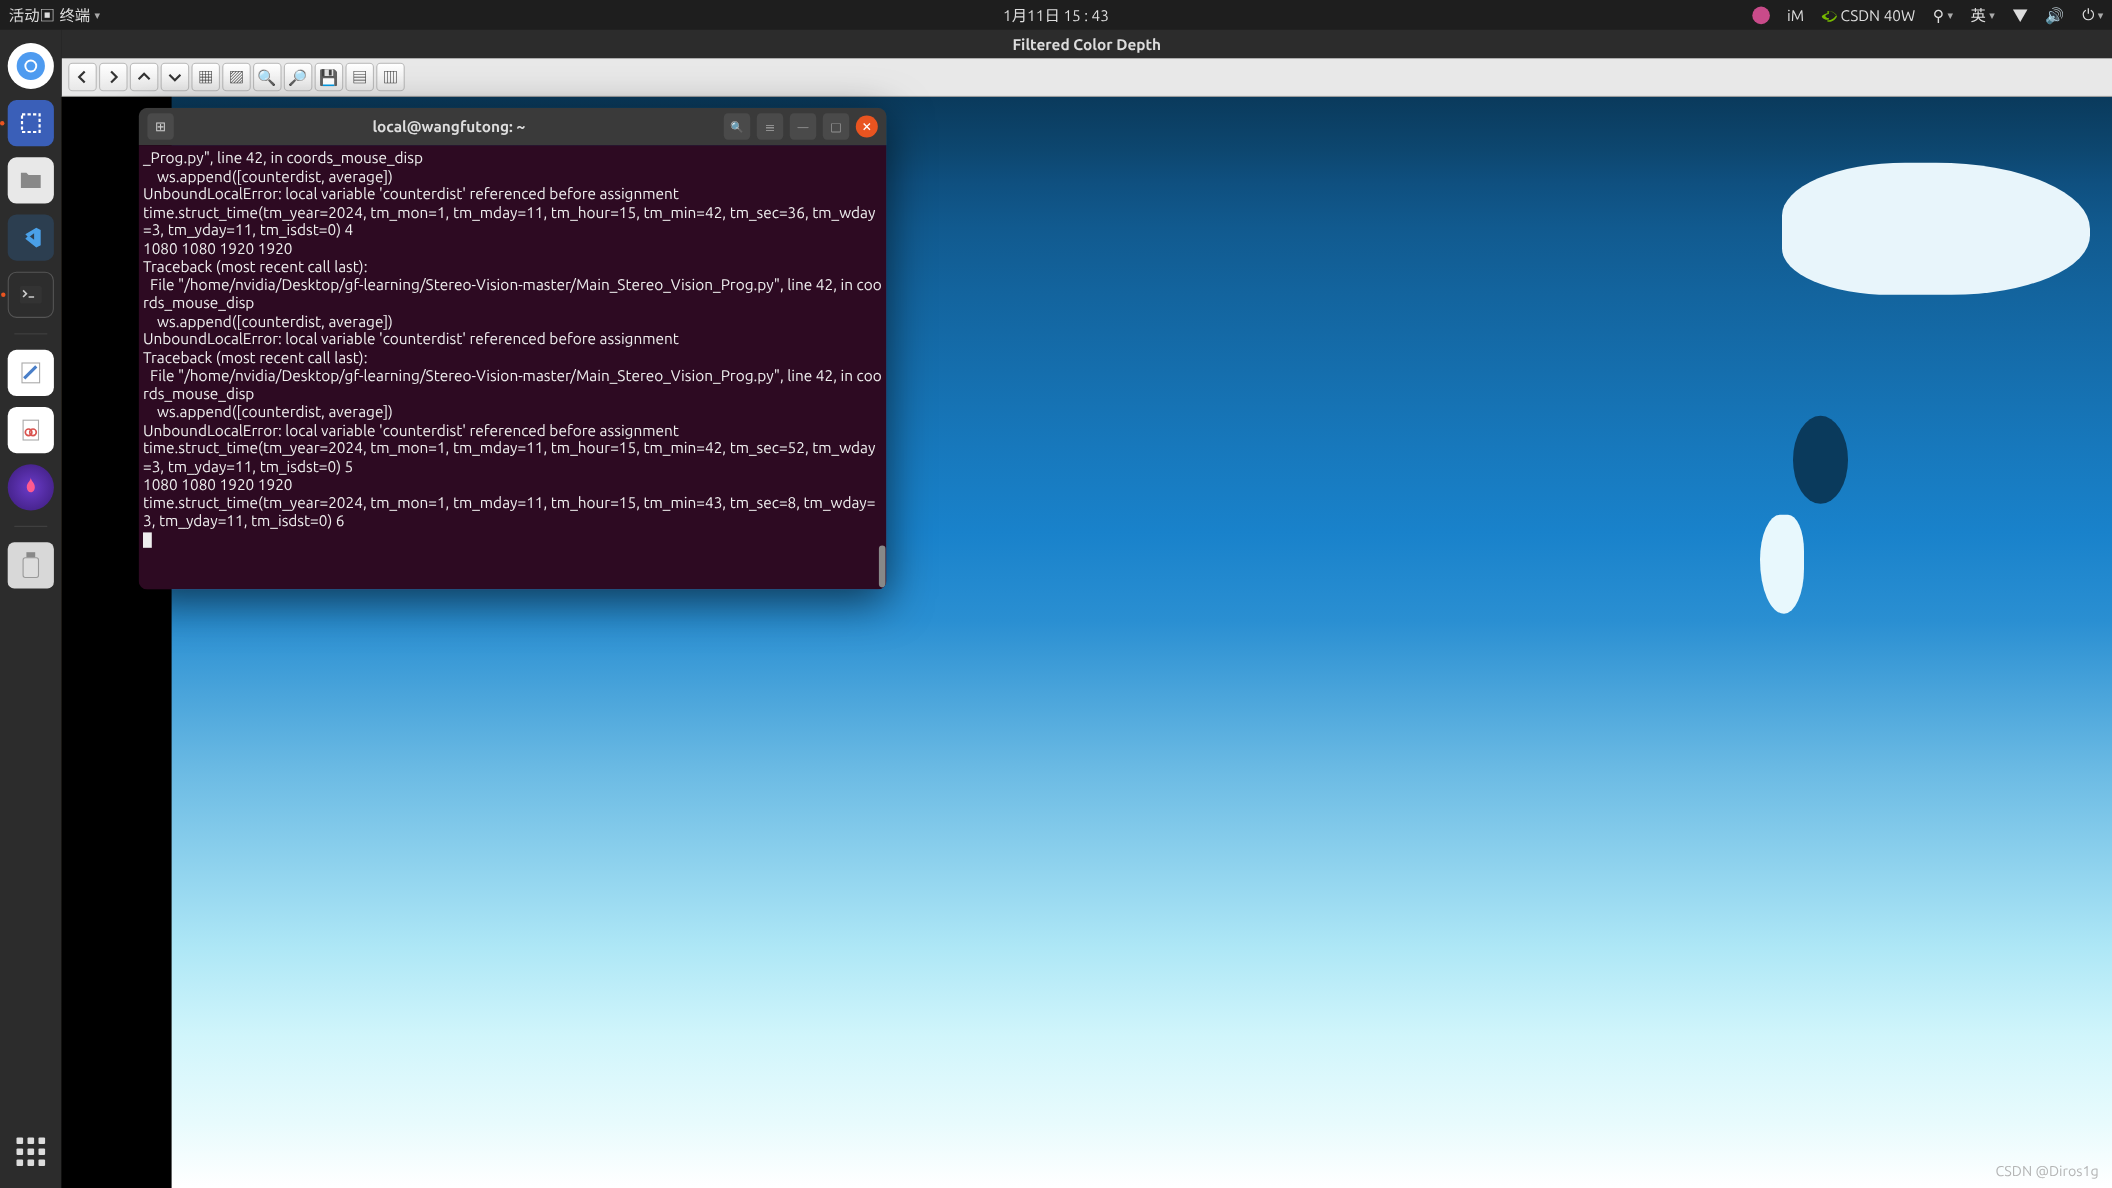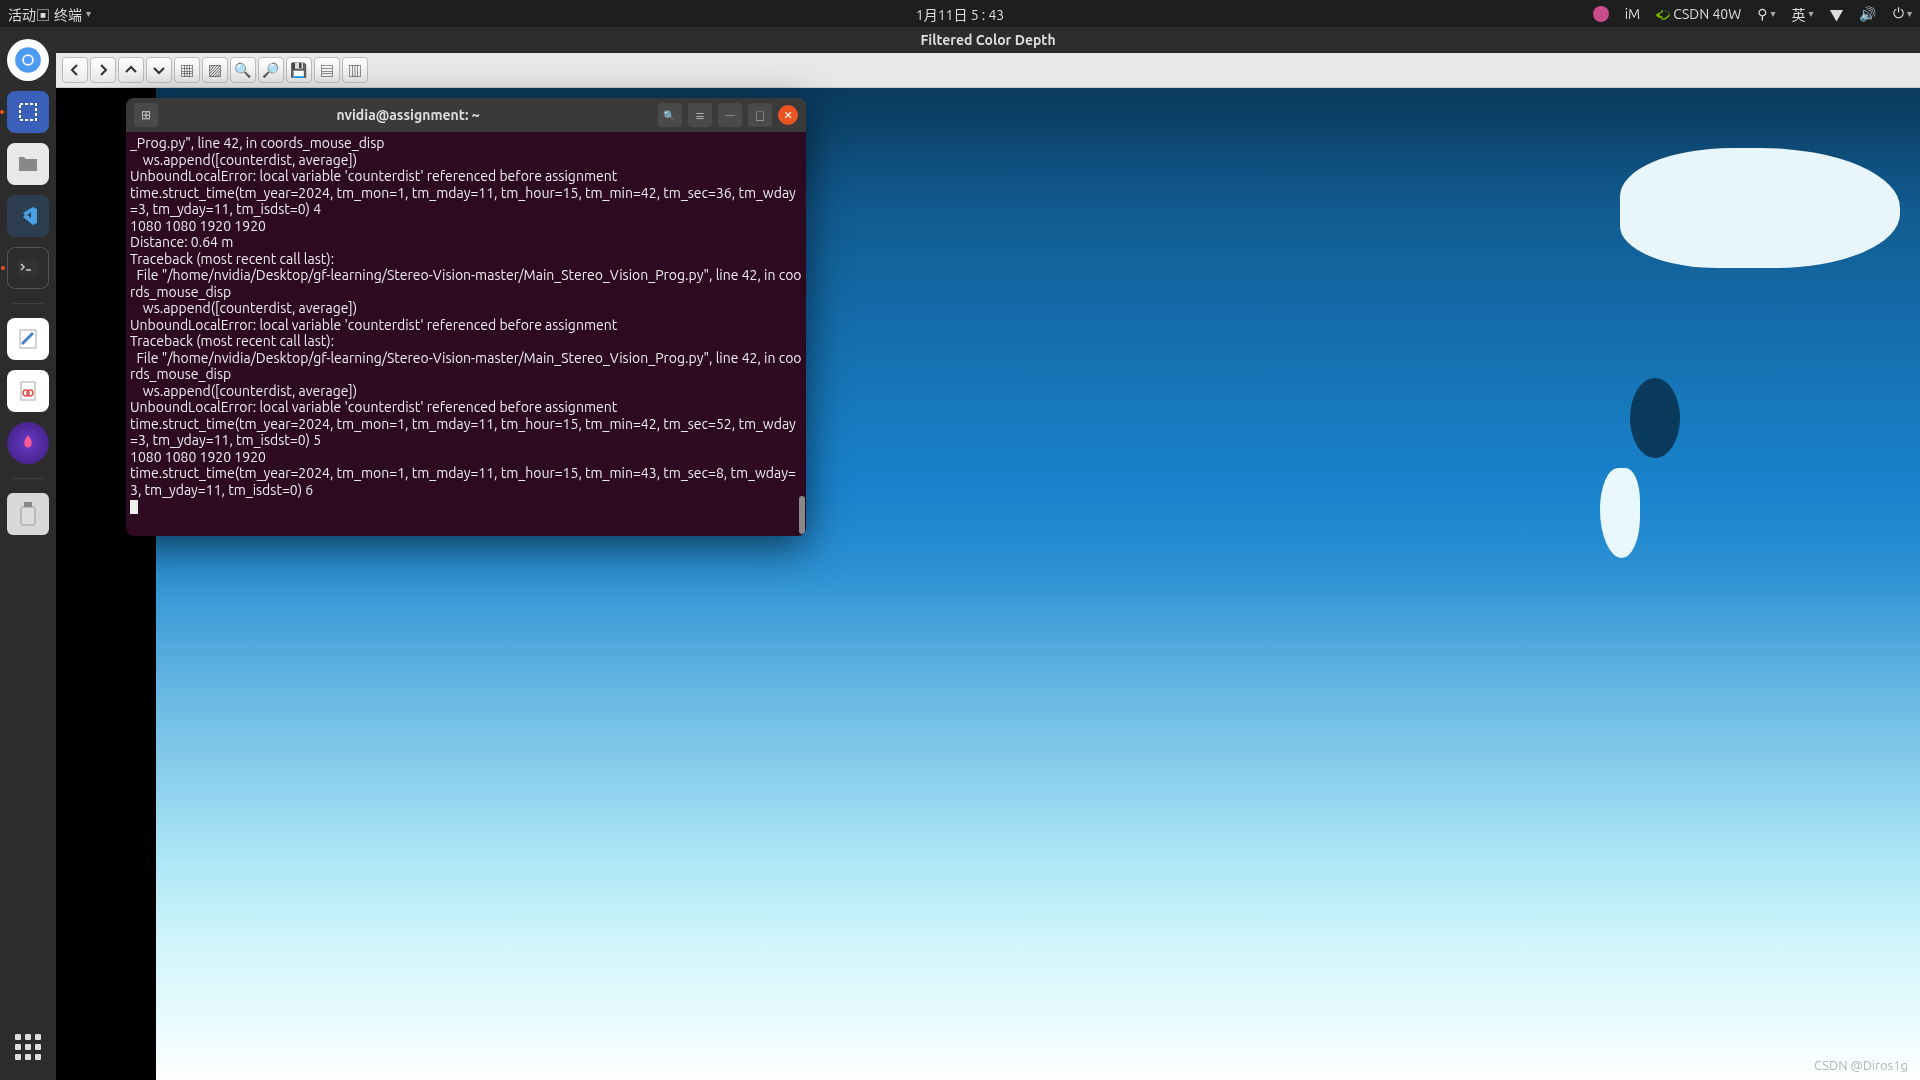--- a/index.html
+++ b/index.html
@@ -49,21 +49,21 @@
 
 <div class="topbar">
   <div class="left">
     <span class="item">活动</span>
     <span class="item">
       <span>▣</span>
       <span>终端</span>
       <span class="tri">▾</span>
     </span>
   </div>
-  <div class="center">1月11日 5 : 43</div>
+  <div class="center">1月11日 15 : 43</div>
   <div class="right">
     <span class="item">
         <span class="pinkdot"></span>
       </span>
     <span class="item">iM</span>
     <span class="item">
       <span class="nvlogo"><svg viewBox="0 0 100 70">
             <path d="M38 0v14C15 17 0 35 0 35s10 22 38 22c3 0 6 0 9-1V45c-11 2-18-4-24-13 6-7 13-13 24-13v-5l0 0V0c30 0 50 25 50 25S77 60 47 60c-3 0-6 0-9-1v11c3 0 6 0 9 0 37 0 53-35 53-35S82 0 38 0"></path>
           </svg></span>
       <span>CSDN 40W</span>
@@ -205,21 +205,21 @@
     <div class="blob2"></div>
     <div class="blob3"></div>
   </div>
 </div>
 
 <div class="term">
   <div class="thdr">
     <div class="tabbtn">
         <span>⊞</span>
       </div>
-    <div class="ttitle">nvidia@assignment: ~</div>
+    <div class="ttitle">local@wangfutong: ~</div>
     <div class="wbtn">
         <span>🔍</span>
       </div>
     <div class="wbtn">
         <span>≡</span>
       </div>
     <div class="wbtn">
         <span>─</span>
       </div>
     <div class="wbtn">
@@ -229,21 +229,20 @@
         <span>✕</span>
       </div>
   </div>
   <div class="tbody">
     <div id="termlines">
         <div class="line">_Prog.py", line 42, in coords_mouse_disp</div>
         <div class="line">    ws.append([counterdist, average])</div>
         <div class="line">UnboundLocalError: local variable 'counterdist' referenced before assignment</div>
         <div class="line">time.struct_time(tm_year=2024, tm_mon=1, tm_mday=11, tm_hour=15, tm_min=42, tm_sec=36, tm_wday=3, tm_yday=11, tm_isdst=0) 4</div>
         <div class="line">1080 1080 1920 1920</div>
-        <div class="line">Distance: 0.64 m</div>
         <div class="line">Traceback (most recent call last):</div>
         <div class="line">  File "/home/nvidia/Desktop/gf-learning/Stereo-Vision-master/Main_Stereo_Vision_Prog.py", line 42, in coords_mouse_disp</div>
         <div class="line">    ws.append([counterdist, average])</div>
         <div class="line">UnboundLocalError: local variable 'counterdist' referenced before assignment</div>
         <div class="line">Traceback (most recent call last):</div>
         <div class="line">  File "/home/nvidia/Desktop/gf-learning/Stereo-Vision-master/Main_Stereo_Vision_Prog.py", line 42, in coords_mouse_disp</div>
         <div class="line">    ws.append([counterdist, average])</div>
         <div class="line">UnboundLocalError: local variable 'counterdist' referenced before assignment</div>
         <div class="line">time.struct_time(tm_year=2024, tm_mon=1, tm_mday=11, tm_hour=15, tm_min=42, tm_sec=52, tm_wday=3, tm_yday=11, tm_isdst=0) 5</div>
         <div class="line">1080 1080 1920 1920</div>

